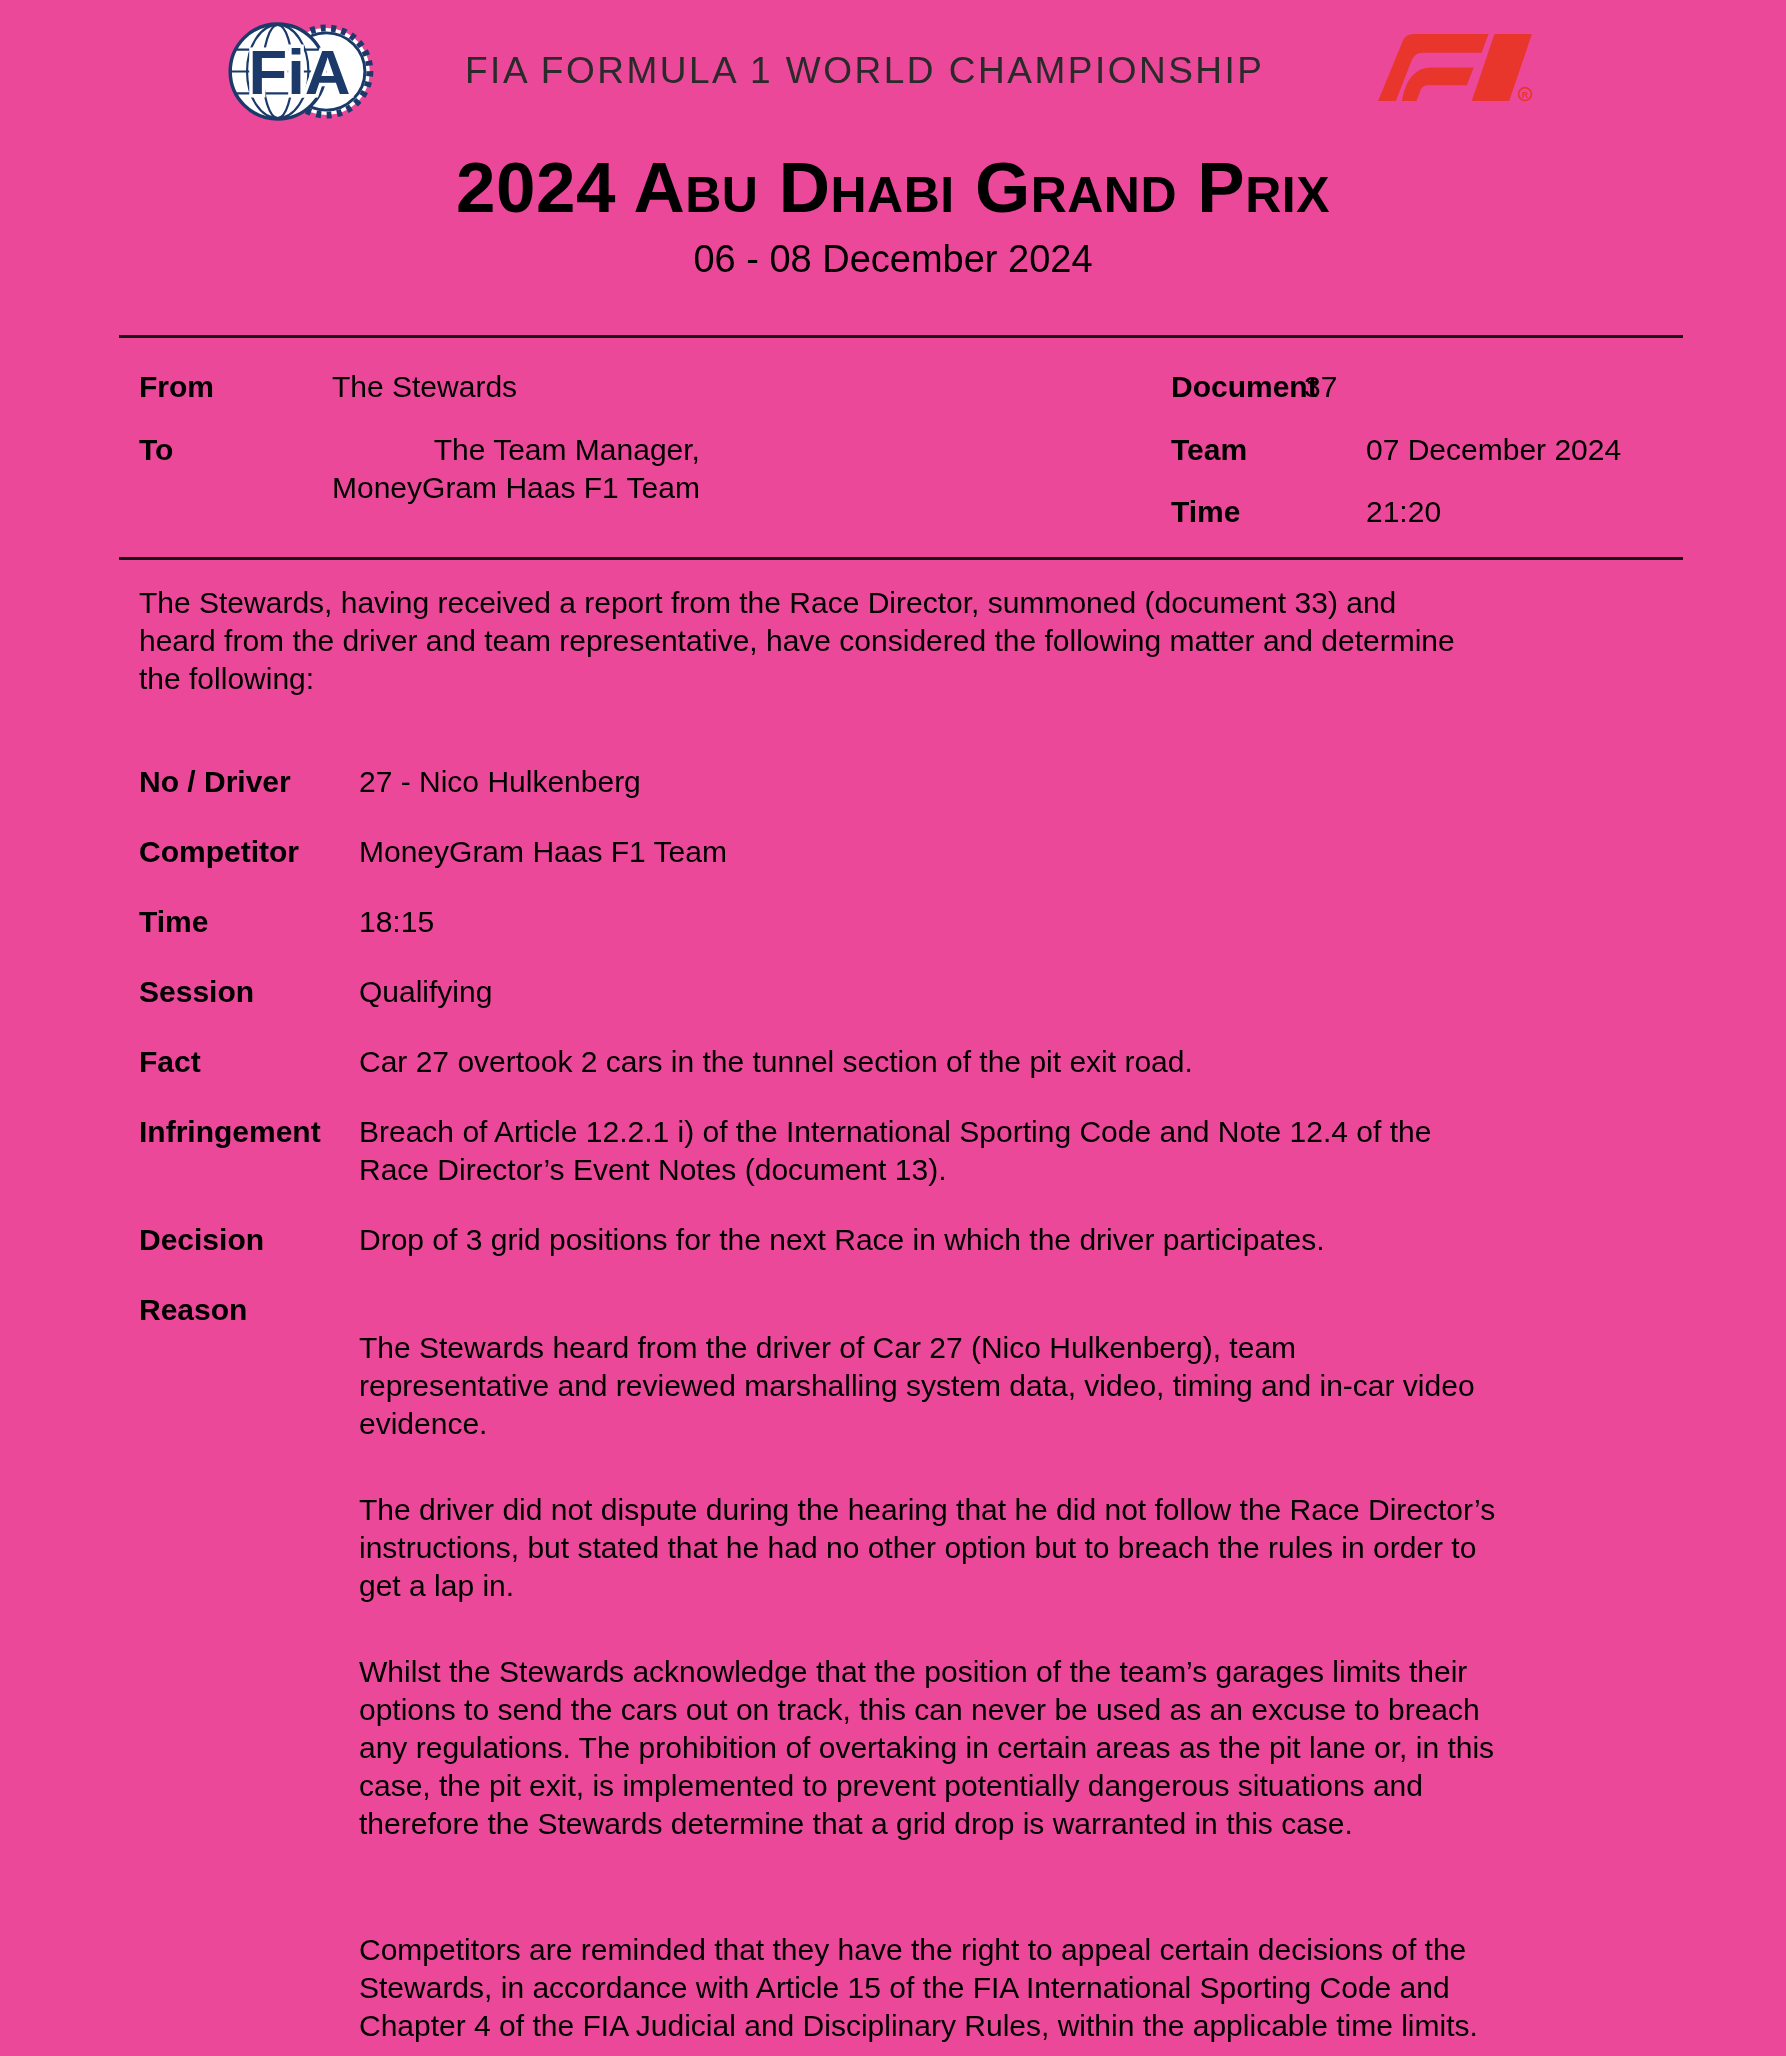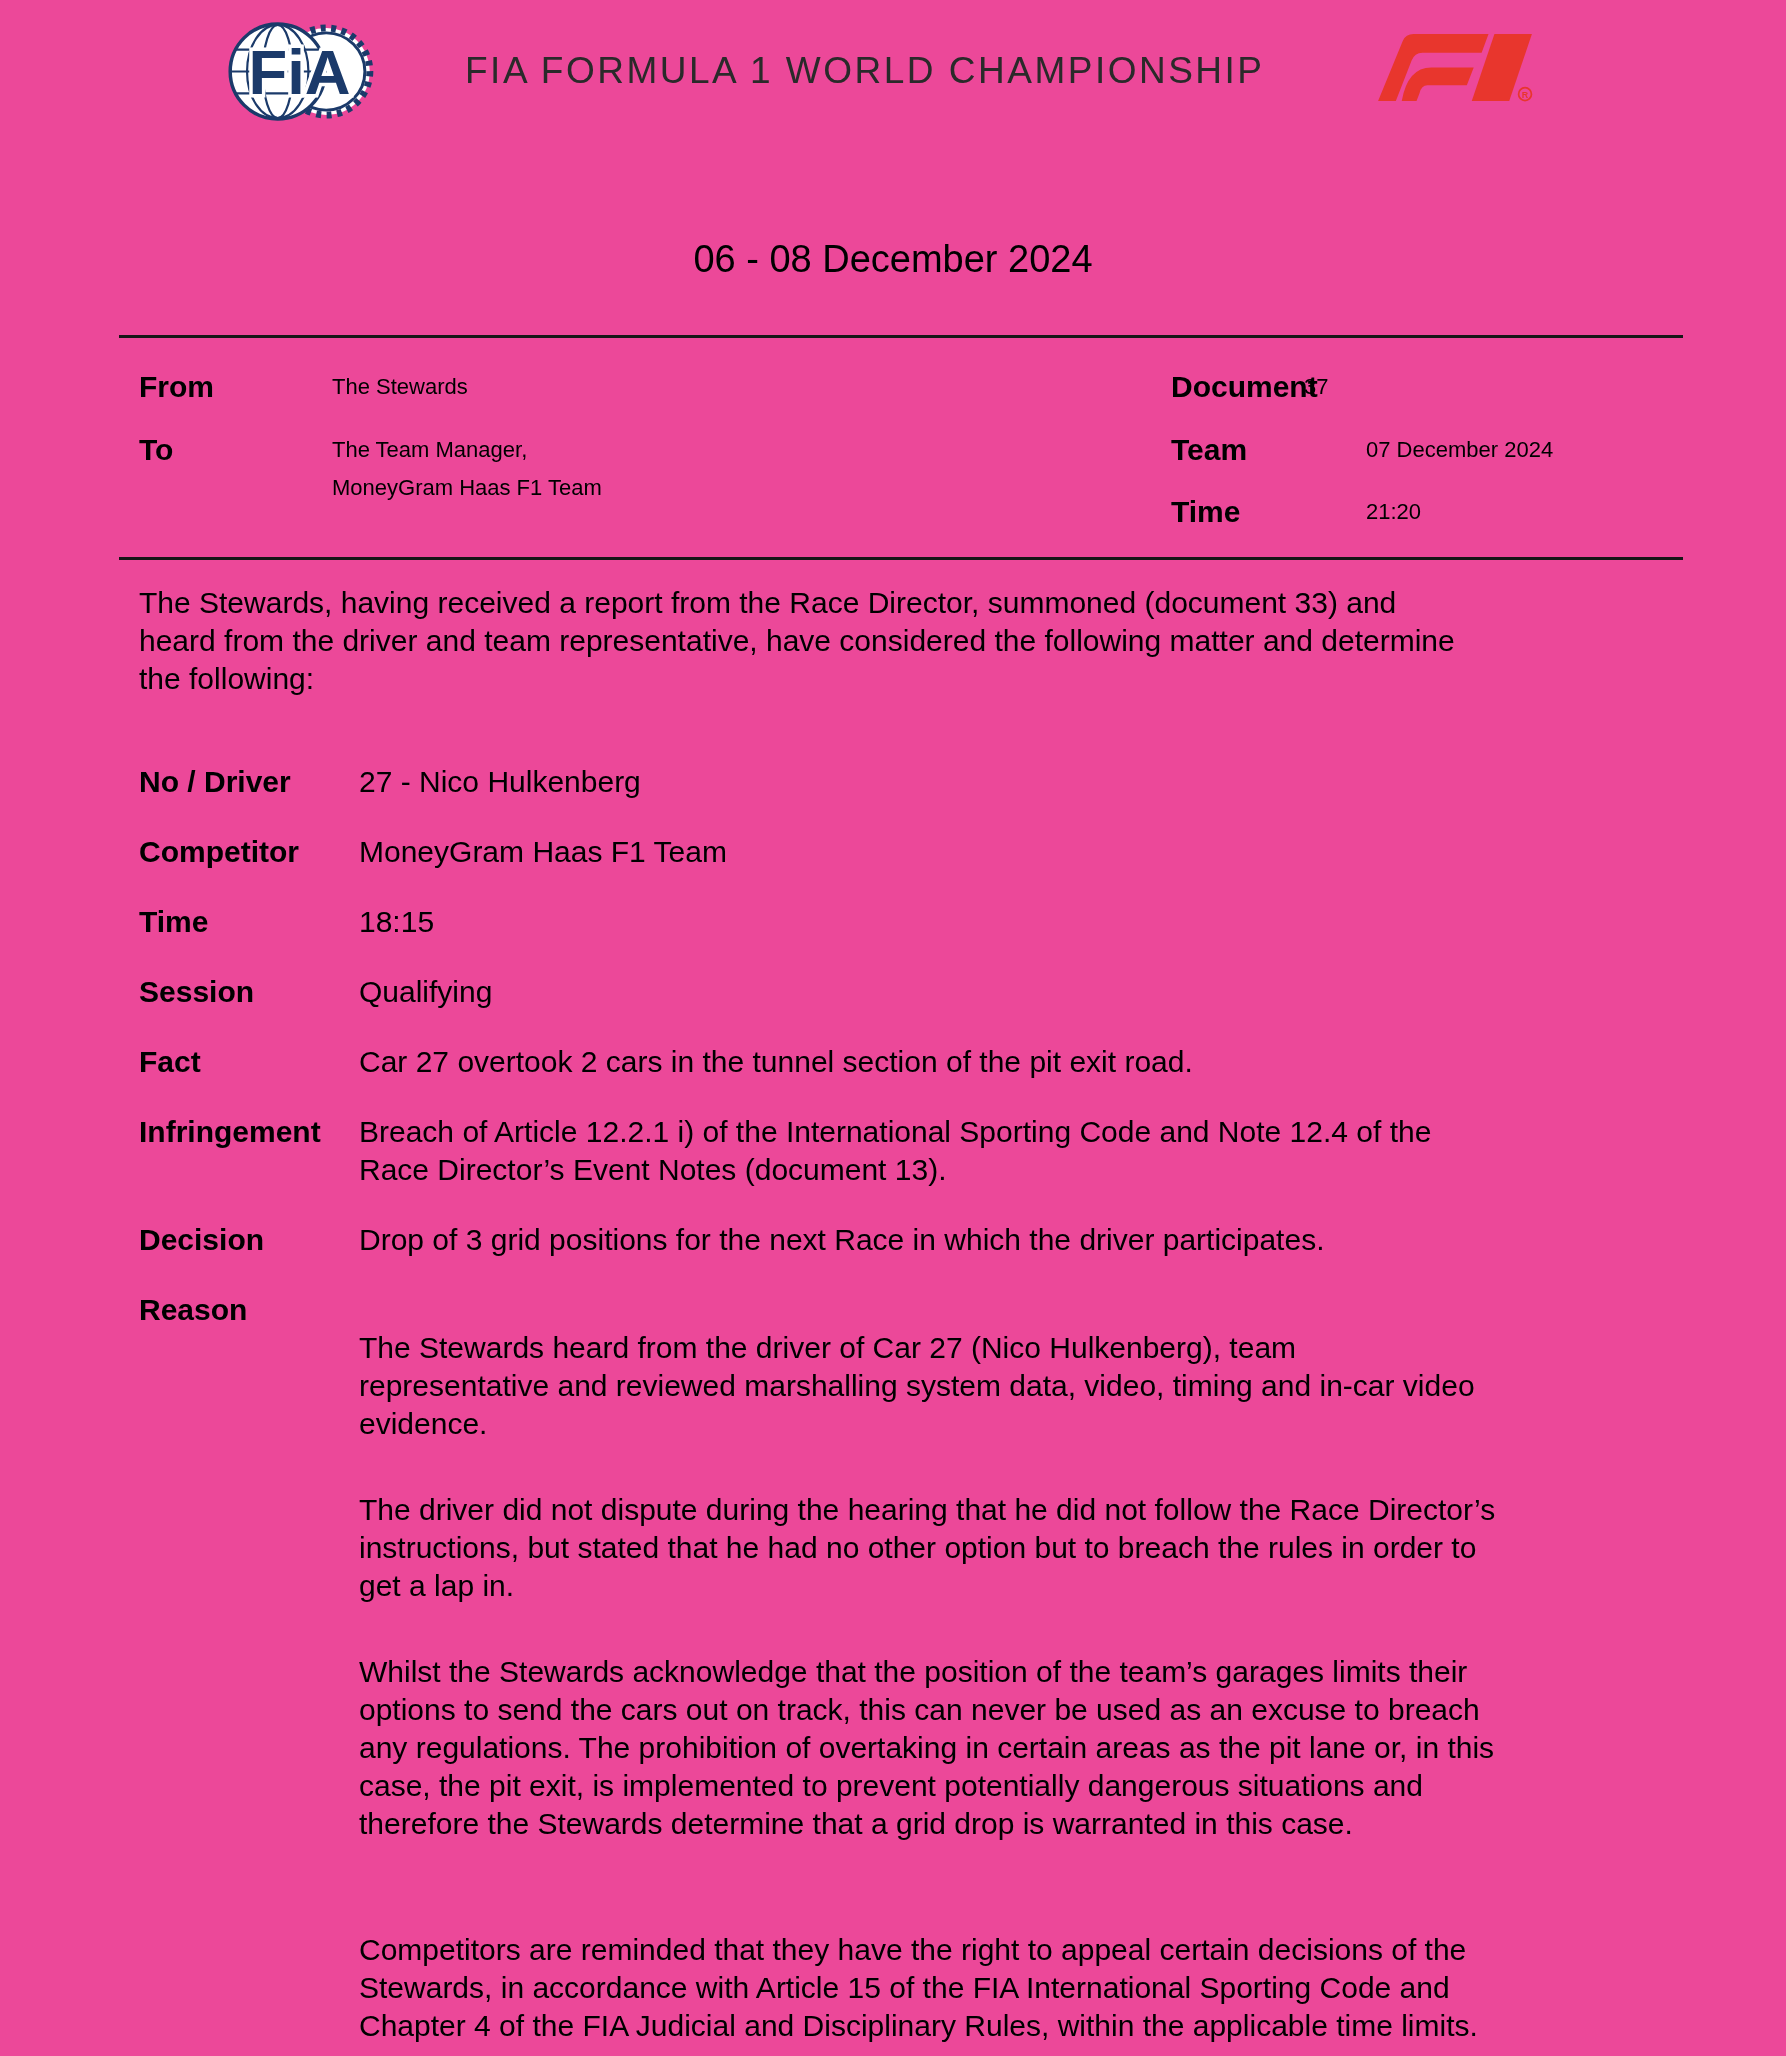--- a/index.html
+++ b/index.html
@@ -36,21 +36,21 @@
     text-align:center;
     font-size:38px; font-weight:400;
   }
 
   .rule { position:absolute; left:119px; width:1564px; height:3px; background:#161616; }
   .rule-top { top:335px; }
   .rule-bottom { top:557px; }
 
   
   .meta-label { position:absolute; font-size:30px; font-weight:700; line-height:38px; }
-  .meta-value { position:absolute; font-size:22px; line-height:38px; white-space:pre-line; }
+  .meta-value { position:absolute; font-size:30px; line-height:38px; white-space:pre-line;text-align:right; }
   .m-from-l { left:139px;  top:368px; }
   .m-from-v { left:332px;  top:368px; }
   .m-to-l   { left:139px;  top:431px; }
   .m-to-v   { left:332px;  top:431px; }
   .m-doc-l  { left:1171px; top:368px; }
   .m-doc-v  { left:1304px; top:368px; }
   .m-date-l { left:1171px; top:431px; }
   .m-date-v { left:1366px; top:431px; }
   .m-time-l { left:1171px; top:493px; }
   .m-time-v { left:1366px; top:493px; }
@@ -94,20 +94,21 @@
   <div class="champ-text">FIA FORMULA 1 WORLD CHAMPIONSHIP</div>
 
   <svg class="f1-logo" viewBox="0 0 160 72">
     <path d="M 2,70 L 27,9 Q 30,2 38,2 L 114,2 L 107,21 L 47,21 Q 39,21 36,29 L 20,70 Z" fill="#e8362d"></path>
     <path d="M 26,70 Q 32,36 56,36 L 99,36 L 92,54 L 52,54 Q 46,54 44,62 L 41,70 Z" fill="#e8362d"></path>
     <path d="M 120,2 L 158,2 L 135,70 L 97,70 Z" fill="#e8362d"></path>
     <circle cx="151" cy="63" r="6.5" fill="none" stroke="#e8362d" stroke-width="1.8"></circle>
     <text x="151" y="66.5" text-anchor="middle" font-family="Liberation Sans, sans-serif" font-size="9" font-weight="bold" fill="#e8362d">R</text>
   </svg>
 
+  <div class="event-title">2024 Abu Dhabi Grand Prix</div>
   <div class="event-dates">06 - 08 December 2024</div>
 
   <div class="rule rule-top"></div>
 
   <div class="meta-label m-from-l">From</div>
   <div class="meta-value m-from-v">The Stewards</div>
   <div class="meta-label m-to-l">To</div>
   <div class="meta-value m-to-v">The Team Manager,
 MoneyGram Haas F1 Team</div>
   <div class="meta-label m-doc-l">Document</div>

